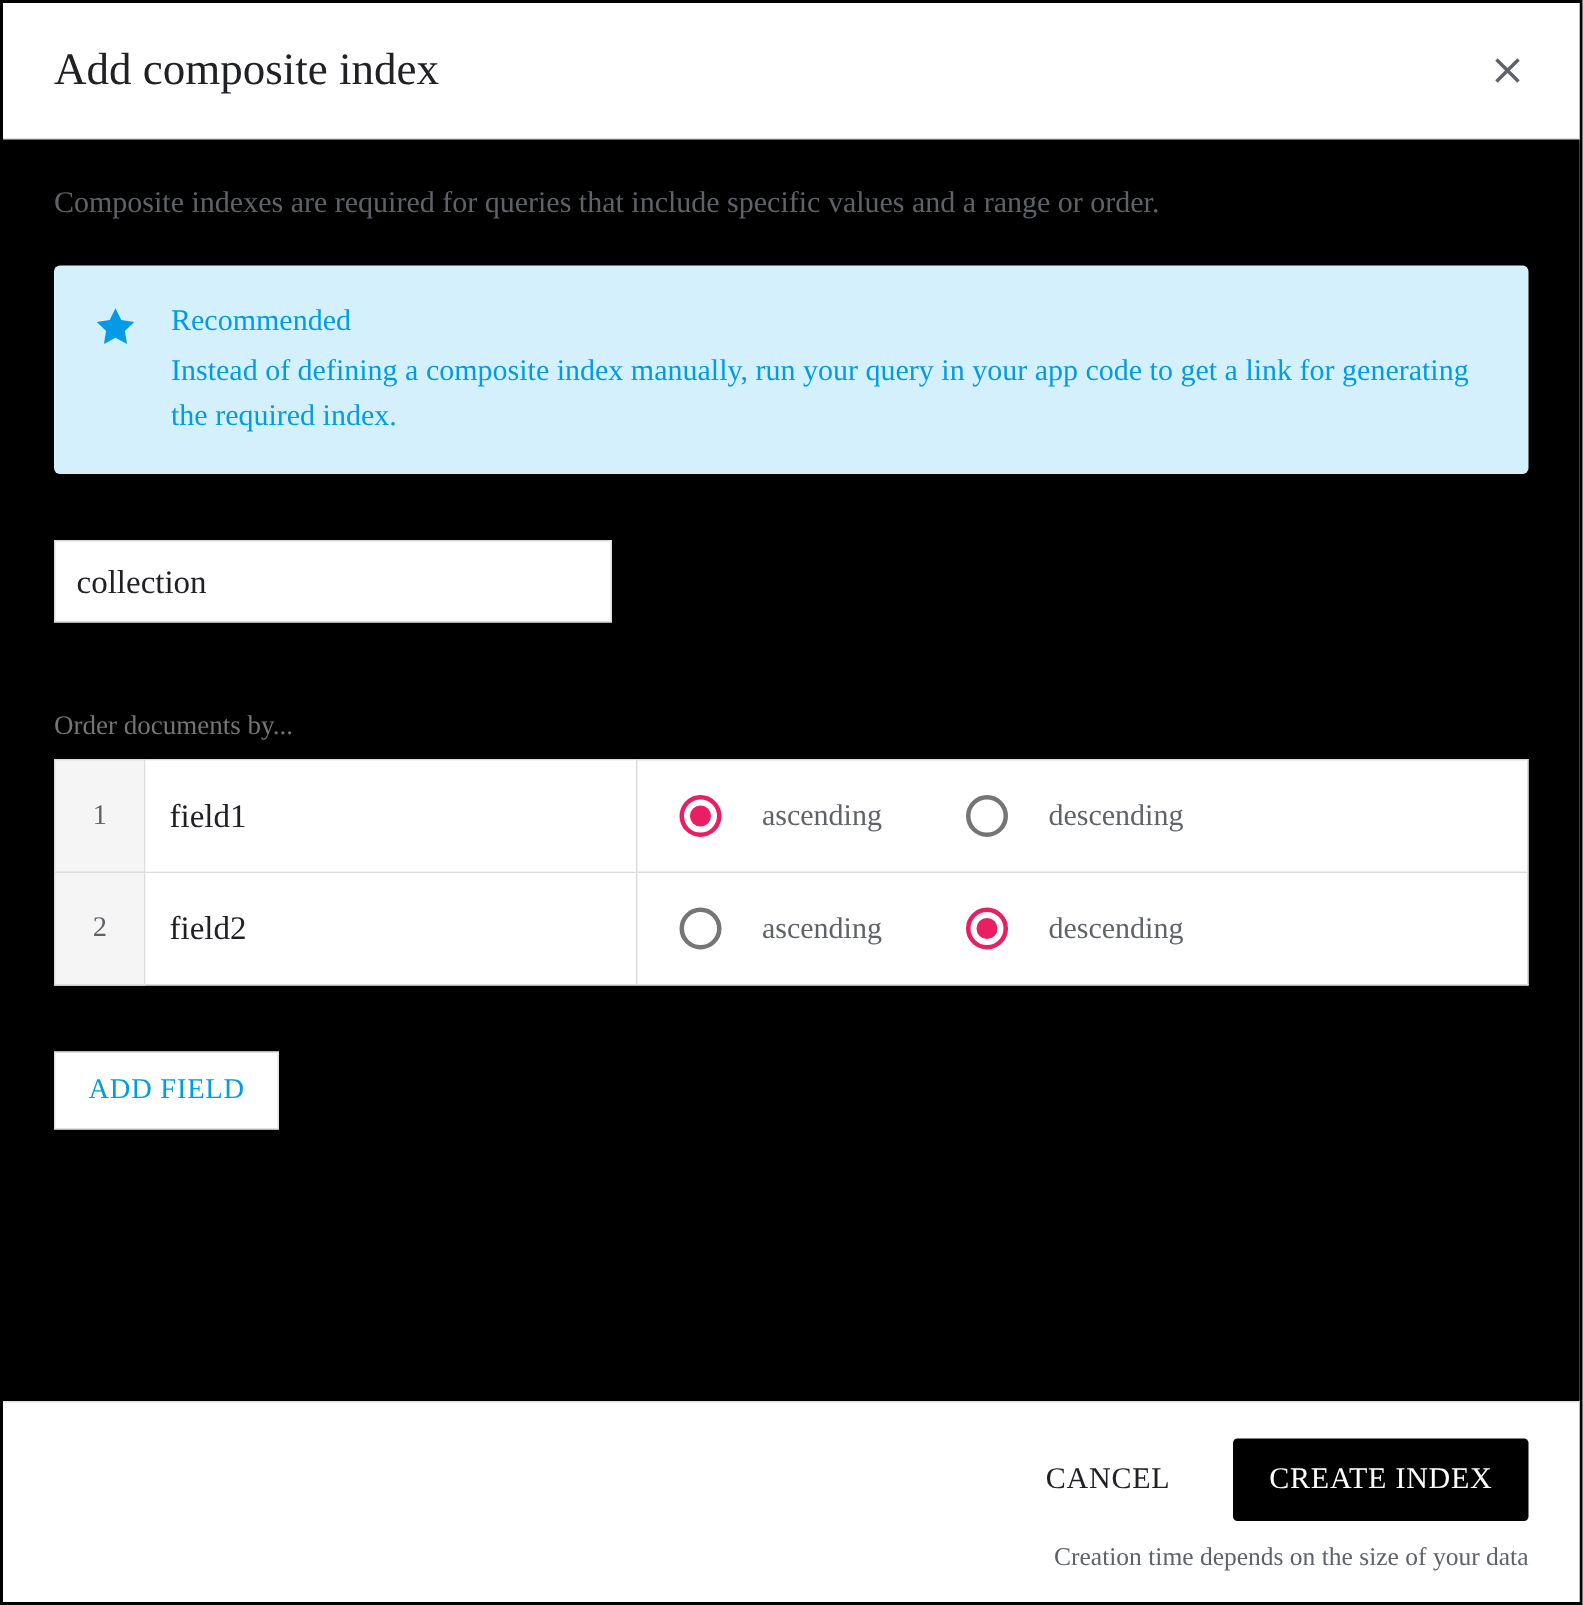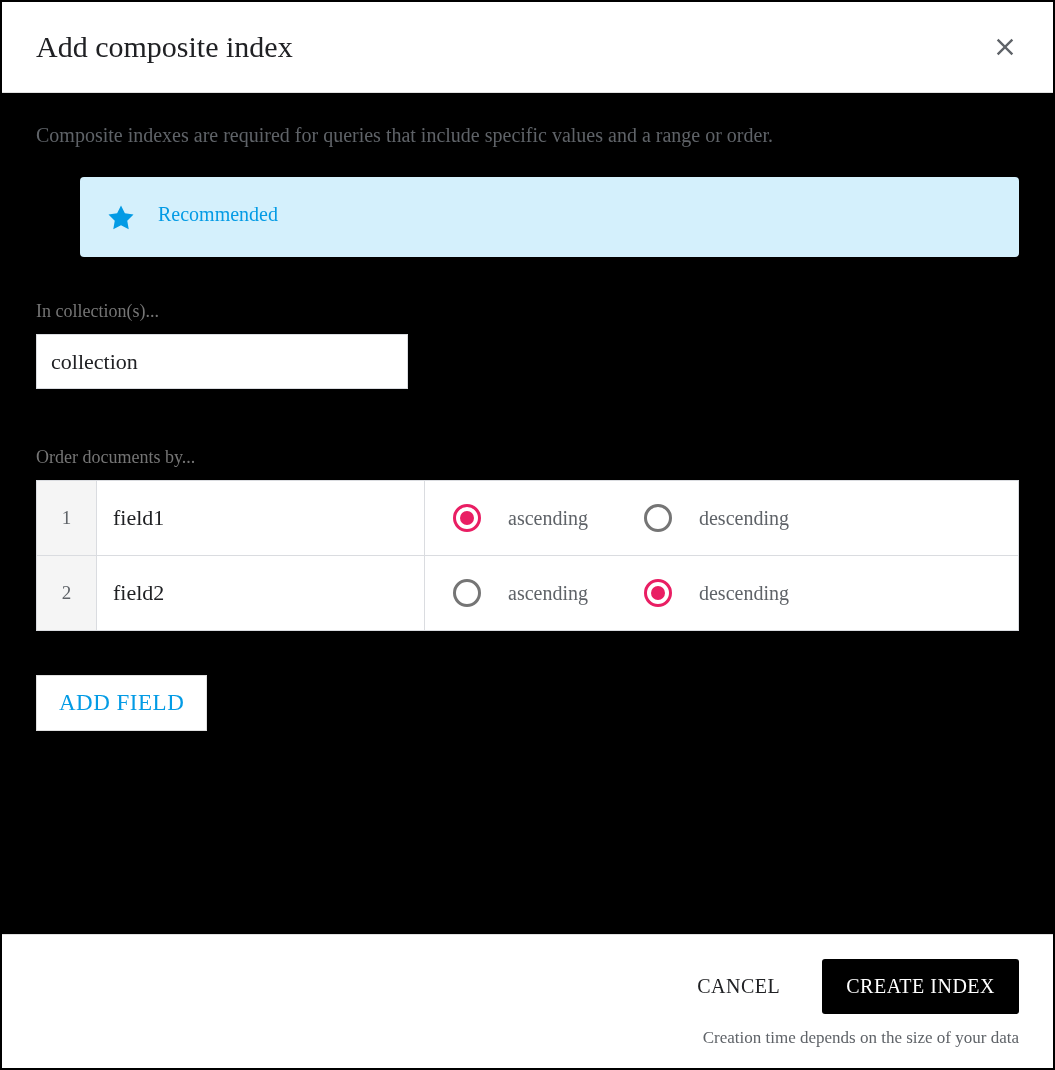--- a/index.html
+++ b/index.html
@@ -50,21 +50,20 @@
       margin-bottom: 28px;
       line-height: 1.4;
     }
     .info-box {
       background: #d4f0fc;
       border-radius: 4px;
       padding: 26px 32px 24px 26px;
       margin-bottom: 44px;
       display: flex;
       flex-direction: row;
-      margin-left: 44px;
     }
     .info-top {
       display: flex;
       gap: 22px;
     }
     .star-icon {
       width: 30px;
       height: 30px;
       flex-shrink: 0;
       margin-top: 0px;
@@ -180,21 +179,21 @@
     }
     .radio-label {
       font-size: 20px;
       color: #5f6368;
     }
     .add-field-btn {
       display: inline-block;
       background: #fff;
       border: 1px solid #e0e0e0;
       color: #039be5;
-      font-size: 23px;
+      font-size: 19px;
       font-weight: 500;
       letter-spacing: 0.5px;
       padding: 14px 22px;
       cursor: pointer;
       box-shadow: 0 2px 3px rgba(0,0,0,0.12);
       font-family: inherit;
     }
     .dialog-footer {
       border-top: 1px solid #e0e0e0;
       background: #fff;
@@ -253,25 +252,25 @@
 
     <div class="description">Composite indexes are required for queries that include specific values and a range or order.</div>
 
     <div class="info-box">
       <div class="info-top">
         <svg class="star-icon" viewBox="0 0 24 24" fill="currentColor">
           <path d="M12 2l3.09 6.26L22 9.27l-5 4.87L18.18 21 12 17.77 5.82 21 7 14.14 2 9.27l6.91-1.01L12 2z"></path>
         </svg>
         <div class="info-text">
           <div class="info-title">Recommended</div>
+          <div class="info-body">Instead of defining a composite index manually, run your query in your app code to get a link for generating the required index.</div>
         </div>
       </div>
     </div>
 
-    <div class="form-label">In collection(s)...</div>
     <input class="collection-input" type="text" value="collection" style="">
 
     <div class="form-label">Order documents by...</div>
 
     <table class="fields-table">
       <tbody>
           <tr>
         <td class="row-num">1</td>
         <td class="field-name-cell">
           <input class="field-input" type="text" value="field1" style="">

